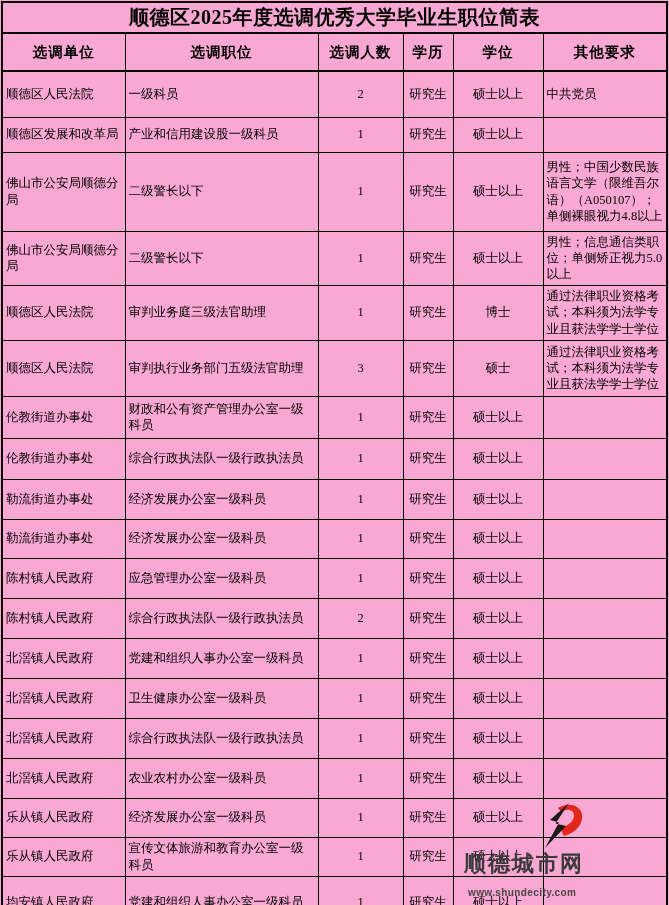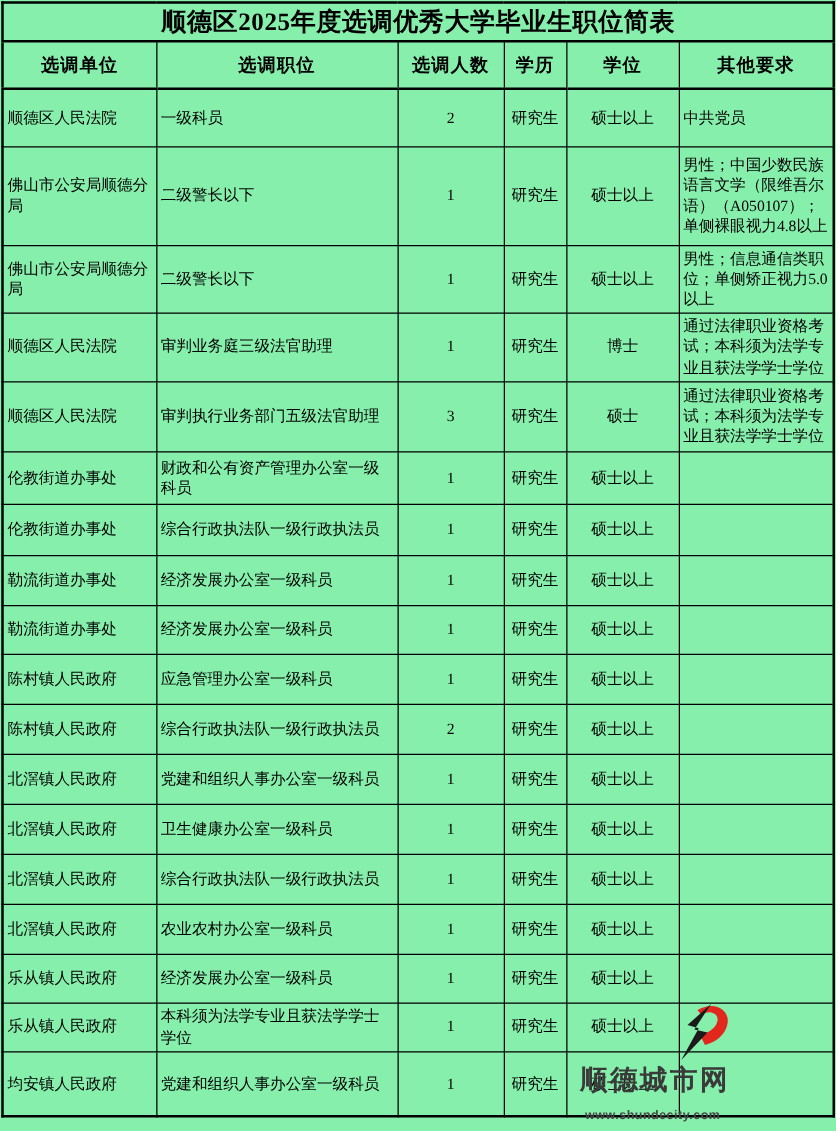--- a/index.html
+++ b/index.html
@@ -4,21 +4,21 @@
 <style>
   html, body {
     margin: 0;
     padding: 0;
     background: #ffffff;
   }
   .page {
     position: relative;
     width: 669px;
     height: 905px;
-    background: #86efac;
+    background: #f9a8d4;
     overflow: hidden;
     font-family: "Liberation Serif", "DejaVu Serif", serif;
     color: #000000;
   }
   table.positions {
     border-collapse: collapse;
     table-layout: fixed;
     width: 665px;
     margin: 1px 0 0 1px;
     border: 2px solid #000000;
@@ -123,20 +123,28 @@
     </thead>
     <tbody id="table-body">
         <tr style="height: 46px;">
           <td class="col-0">顺德区人民法院</td>
           <td class="col-1">一级科员</td>
           <td class="col-2">2</td>
           <td class="col-3">研究生</td>
           <td class="col-4">硕士以上</td>
           <td class="col-5">中共党员</td>
         </tr>
+        <tr style="height: 35px;">
+          <td class="col-0">顺德区发展和改革局</td>
+          <td class="col-1">产业和信用建设股一级科员</td>
+          <td class="col-2">1</td>
+          <td class="col-3">研究生</td>
+          <td class="col-4">硕士以上</td>
+          <td class="col-5"></td>
+        </tr>
         <tr style="height: 79px;">
           <td class="col-0">佛山市公安局顺德分局</td>
           <td class="col-1">二级警长以下</td>
           <td class="col-2">1</td>
           <td class="col-3">研究生</td>
           <td class="col-4">硕士以上</td>
           <td class="col-5">男性；中国少数民族语言文学（限维吾尔语）（A050107）；单侧裸眼视力4.8以上</td>
         </tr>
         <tr style="height: 54px;">
           <td class="col-0">佛山市公安局顺德分局</td>
@@ -245,21 +253,21 @@
         <tr style="height: 39px;">
           <td class="col-0">乐从镇人民政府</td>
           <td class="col-1">经济发展办公室一级科员</td>
           <td class="col-2">1</td>
           <td class="col-3">研究生</td>
           <td class="col-4">硕士以上</td>
           <td class="col-5"></td>
         </tr>
         <tr style="height: 39px;">
           <td class="col-0">乐从镇人民政府</td>
-          <td class="col-1">本科须为法学专业且获法学学士学位</td>
+          <td class="col-1">宣传文体旅游和教育办公室一级科员</td>
           <td class="col-2">1</td>
           <td class="col-3">研究生</td>
           <td class="col-4">硕士以上</td>
           <td class="col-5"></td>
         </tr>
         <tr style="height: 52px;">
           <td class="col-0">均安镇人民政府</td>
           <td class="col-1">党建和组织人事办公室一级科员</td>
           <td class="col-2">1</td>
           <td class="col-3">研究生</td>

